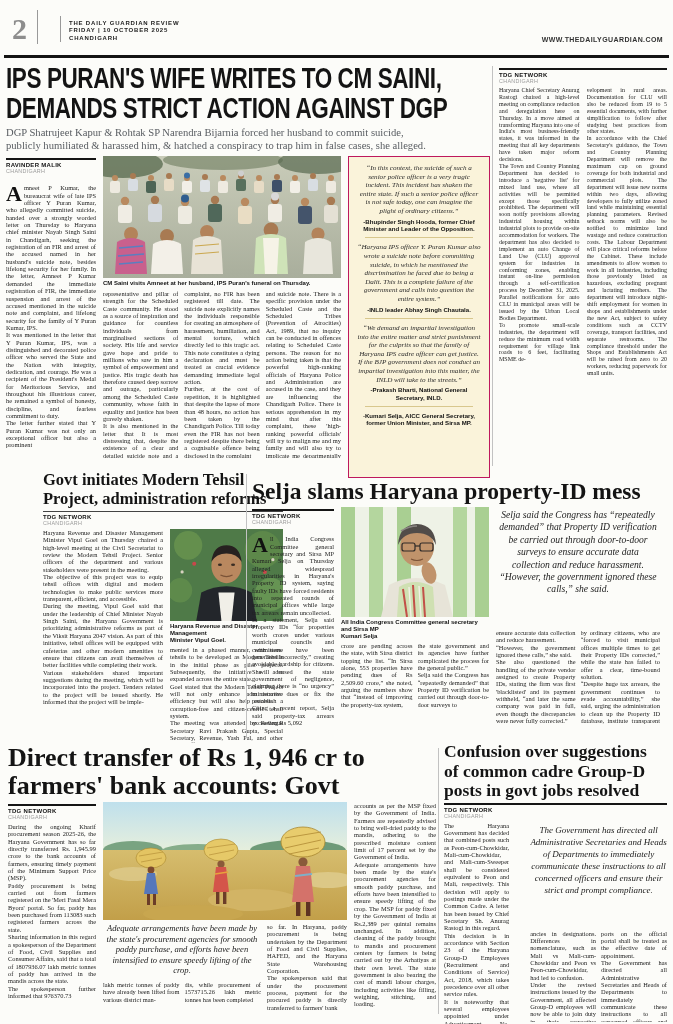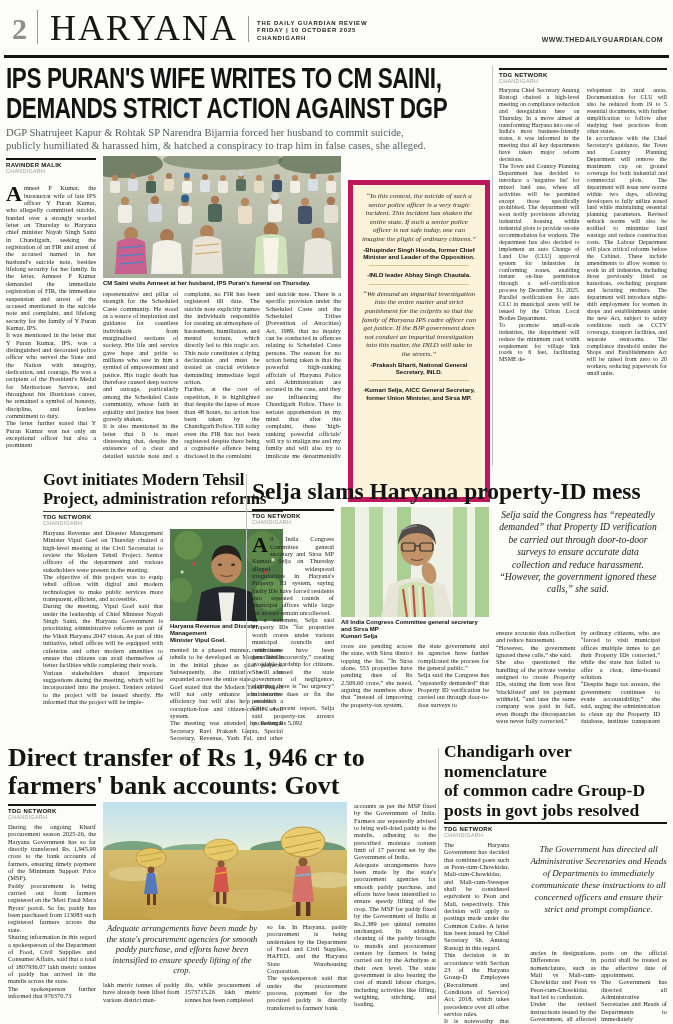--- a/index.html
+++ b/index.html
@@ -42,22 +42,22 @@
   .lead-headline{font-family:"Liberation Sans",sans-serif;font-weight:700;font-size:29px;line-height:30px;
                  letter-spacing:-.5px;color:#141414;width:625px;transform:scaleX(.775);
                  transform-origin:0 0;white-space:pre-line;}
   .lead-sub{font-size:10.6px;line-height:13px;color:#585c61;margin-top:3px;white-space:pre-line;}
   .lead-body{display:flex;gap:7px;margin-top:4px;height:312px;}
   .lb1{width:90px;height:100%;}
   .lbm{width:238px;display:flex;flex-direction:column;}
   .lbm .photo{height:122px;}
   .midcols{display:flex;gap:6px;margin-top:3px;flex:1;}
   .midcols .col{flex:1;height:168px;}
-  .quotebox{width:142px;box-sizing:border-box;background:#faf3da;border:5px solid #be185d;
-            padding:7px 8px;height:322px;overflow:hidden;margin-top:24px;}
+  .quotebox{width:142px;box-sizing:border-box;background:#faf3da;border:1px solid #be185d;
+            padding:7px 8px;height:322px;overflow:hidden;}
   .qtext{font-style:italic;font-size:7.1px;line-height:8.6px;text-align:center;color:#2a2a2a;white-space:pre-line;}
   .qattr{font-family:"Liberation Sans",sans-serif;font-size:6.1px;font-weight:700;line-height:7.4px;
          text-align:center;color:#111;margin-top:2px;}
   .qdiv{height:1px;background:#d8c78d;margin:5px 8px;}
 
   
   #planning{position:absolute;top:66px;left:499px;width:168px;}
   .pl-headline{font-size:13.5px;line-height:15.5px;}
   .pl-cols{display:flex;gap:7px;margin-top:2px;}
   .pl-cols .col{flex:1;height:338px;}
@@ -112,21 +112,20 @@
 </style>
 </head>
 <body>
 
 <div class="page">
 
   <div class="hdr">
     <div class="hdr-inner">
       <div class="hdr-num">2</div>
       <div class="hdr-numrule"></div>
-      <div class="hdr-sec">HARYANA</div>
       <div class="hdr-daterule"></div>
       <div class="hdr-dateblock">THE DAILY GUARDIAN REVIEW
 FRIDAY | 10 OCTOBER 2025
 CHANDIGARH</div>
       <div class="hdr-url">WWW.THEDAILYGUARDIAN.COM</div>
     </div>
     <div class="hdr-rule"></div>
   </div>
 
   <div id="lead">
@@ -241,20 +240,21 @@
         </div>
       </div>
 
       <div class="quotebox">
         <div class="quote">
           <div class="qtext">“In this context, the suicide of such a senior police officer is a very tragic incident. This incident has shaken the entire state. If such a senior police officer is not safe today, one can imagine the plight of ordinary citizens.”</div>
           <div class="qattr">-Bhupinder Singh Hooda, former Chief Minister and Leader of the Opposition.</div>
         </div>
         <div class="qdiv"></div>
         <div class="quote">
+          <div class="qtext">“Haryana IPS officer Y. Puran Kumar also wrote a suicide note before committing suicide, in which he mentioned the discrimination he faced due to being a Dalit. This is a complete failure of the government and calls into question the entire system.”</div>
           <div class="qattr">-INLD leader Abhay Singh Chautala.</div>
         </div>
         <div class="qdiv"></div>
         <div class="quote">
           <div class="qtext">“We demand an impartial investigation into the entire matter and strict punishment for the culprits so that the family of Haryana IPS cadre officer can get justice. If the BJP government does not conduct an impartial investigation into this matter, the INLD will take to the streets.”</div>
           <div class="qattr">-Prakash Bharti, National General Secretary, INLD.</div>
         </div>
         <div class="qdiv"></div>
         <div class="quote">
           <div class="qattr">-Kumari Selja, AICC General Secretary, former Union Minister, and Sirsa MP.</div>
@@ -460,21 +460,21 @@
           <div class="fa-sofar col bodytext">so far. In Haryana, paddy procurement is being undertaken by the Department of Food and Civil Supplies, HAFED, and the Haryana State Warehousing Corporation.
 The spokesperson said that under the procurement process, payment for the procured paddy is directly transferred to farmers' bank</div>
         </div>
       </div>
       <div class="fa-3 col bodytext">accounts as per the MSP fixed by the Government of India. Farmers are repeatedly advised to bring well-dried paddy to the mandis, adhering to the prescribed moisture content limit of 17 percent set by the Government of India.
 Adequate arrangements have been made by the state's procurement agencies for smooth paddy purchase, and efforts have been intensified to ensure speedy lifting of the crop. The MSP for paddy fixed by the Government of India at Rs.2,389 per quintal remains unchanged. In addition, cleaning of the paddy brought to mandis and procurement centers by farmers is being carried out by the Arhatiyas at their own level. The state government is also bearing the cost of mandi labour charges, including activities like filling, weighing, stitching, and loading.</div>
     </div>
   </div>
 
   <div id="groupd">
-    <div class="serifhead gd-headline">Chandigarh over nomenclature
+    <div class="serifhead gd-headline">Confusion over suggestions
 of common cadre Group-D
 posts in govt jobs resolved</div>
     <div class="byline-block">
       <div class="byline-rule"></div>
       <div class="byline-name">TDG NETWORK</div>
       <div class="byline-city">CHANDIGARH</div>
     </div>
     <div class="gd-body">
       <div class="gd-1 col bodytext">The Haryana Government has decided that combined posts such as Peon-cum-Chowkidar, Mali-cum-Chowkidar, and Mali-cum-Sweeper shall be considered equivalent to Peon and Mali, respectively. This decision will apply to postings made under the Common Cadre. A letter has been issued by Chief Secretary Sh. Anurag Rastogi in this regard.
 This decision is in accordance with Section 23 of the Haryana Group-D Employees (Recruitment and Conditions of Service) Act, 2018, which takes precedence over all other service rules.

